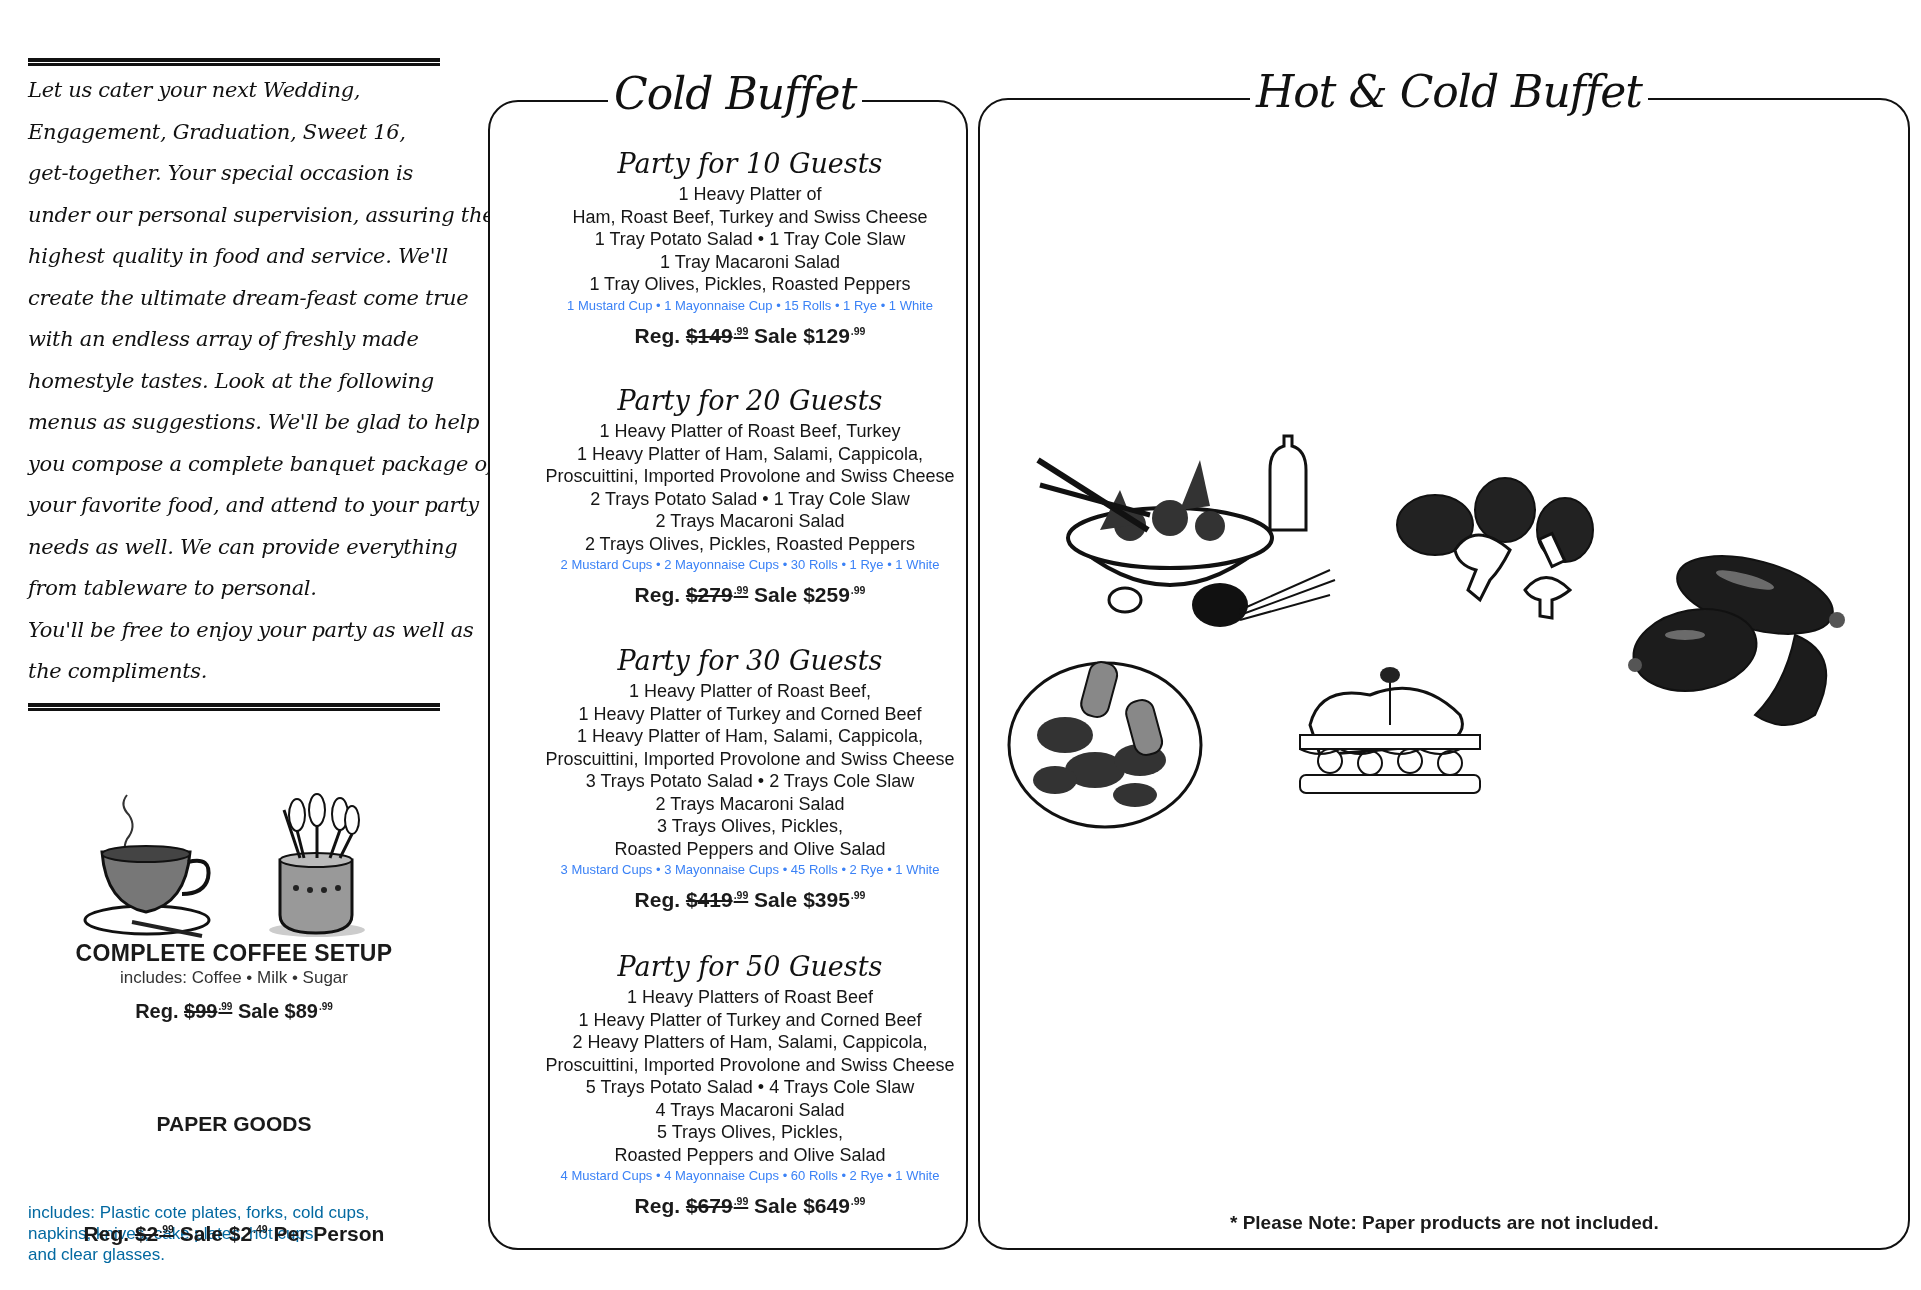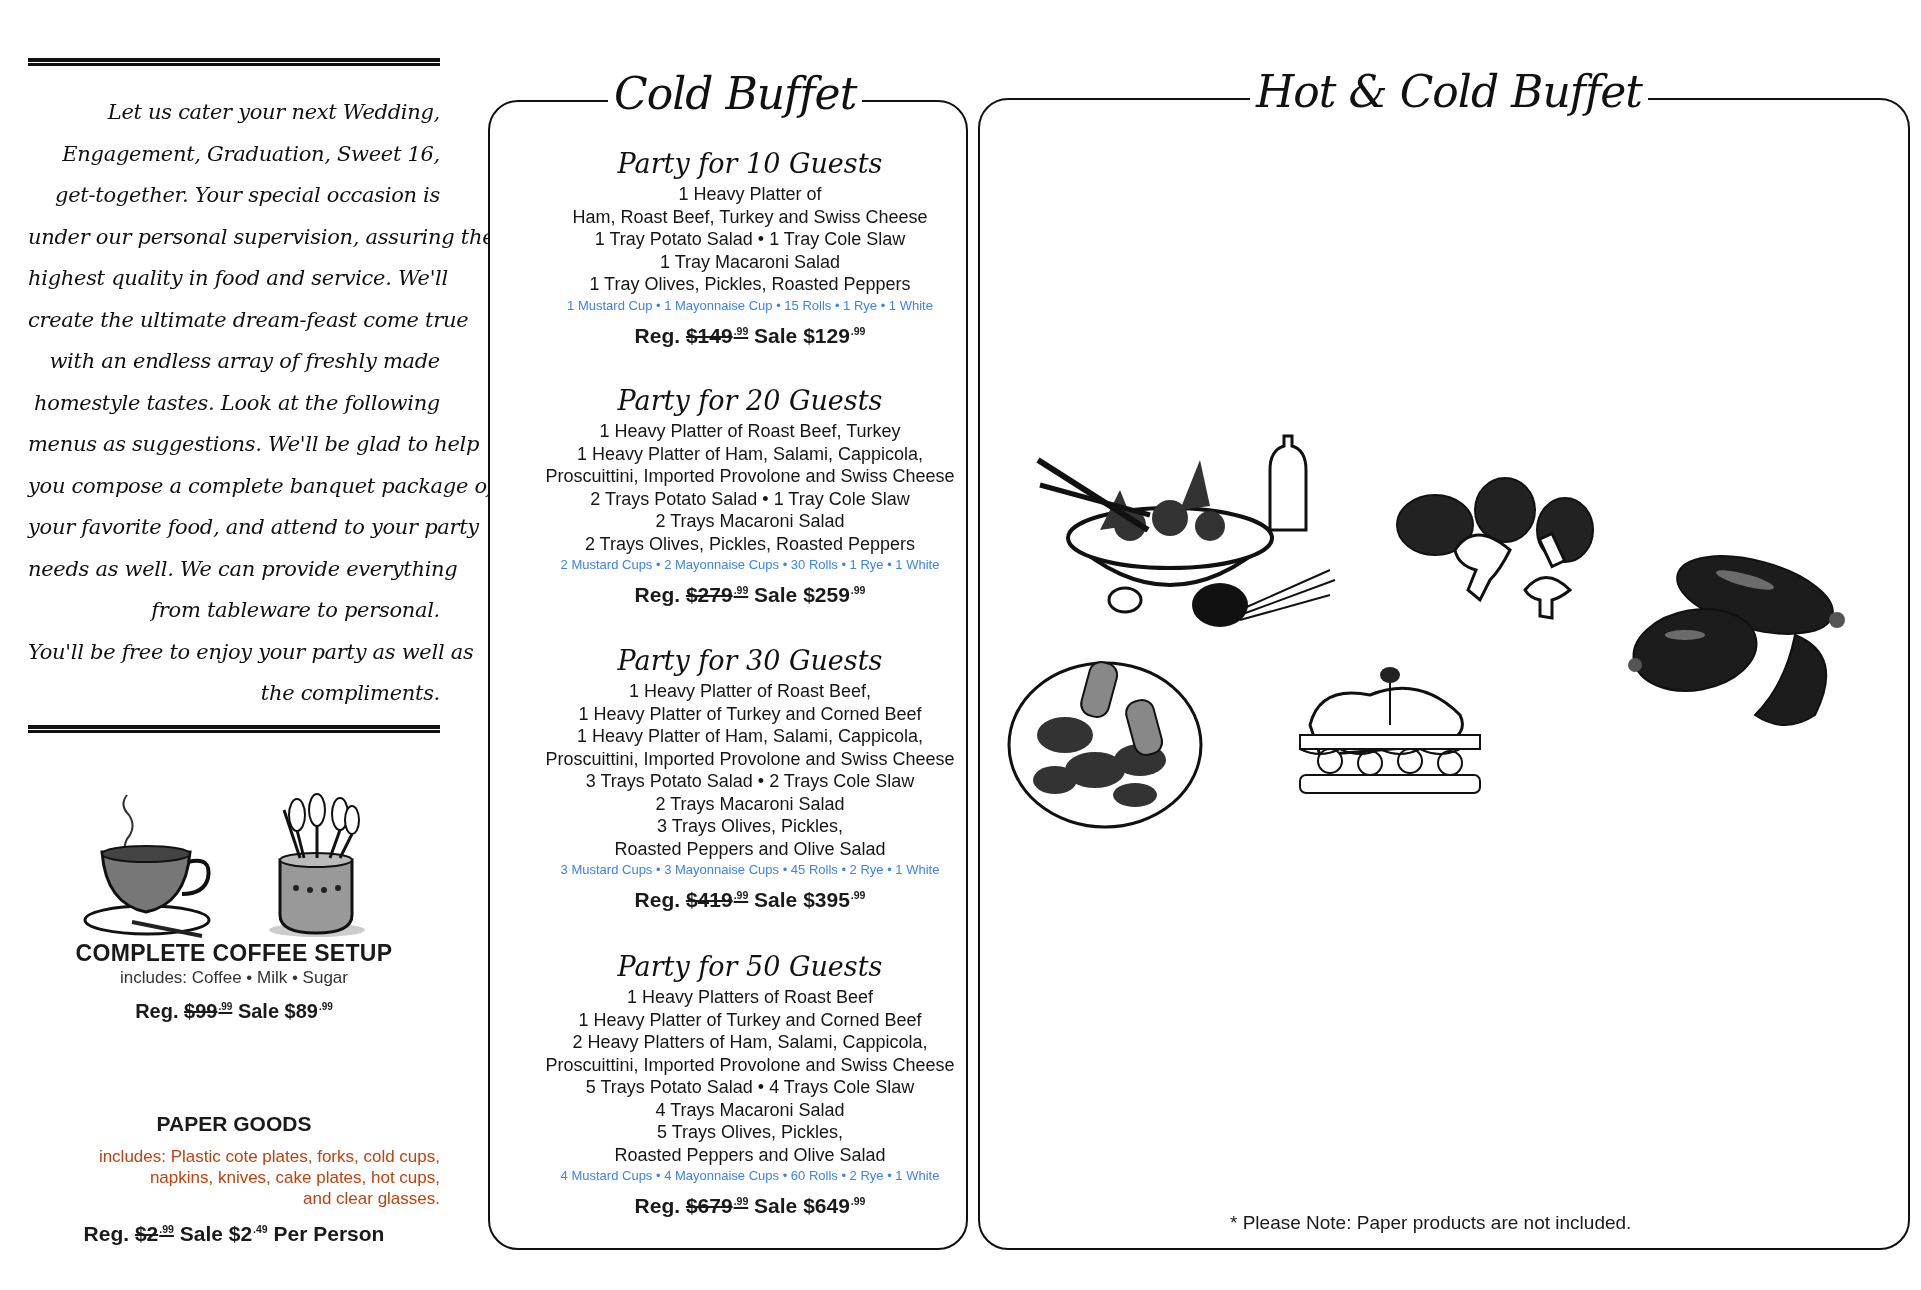--- a/index.html
+++ b/index.html
@@ -3,36 +3,36 @@
 <meta charset="utf-8">
 <style>
   * { box-sizing: border-box; margin: 0; padding: 0; }
   html, body { width: 1921px; height: 1290px; background: #ffffff; overflow: hidden; }
   body { position: relative; color: #1a1a1a; font-family: "Liberation Sans", sans-serif; }
 
   
   .left-col { position: absolute; left: 28px; top: 58px; width: 412px; }
   .double-rule { border-top: 4px solid #111; height: 8px; border-bottom: 3px solid #111; margin: 0; }
   .intro {
-    margin-top: 26px; text-align: right; font-size: 21px; line-height: 41.5px;
+    margin-top: 4px; text-align: left; font-size: 21px; line-height: 41.5px;
     font-family: "DejaVu Serif", serif; font-style: italic; color: #111; letter-spacing: -0.3px;
   }
   .intro .line { display: block; white-space: nowrap; }
   .rule-bottom { margin-top: 10px; }
   .coffee-title { position: absolute; left: 28px; width: 412px; top: 940px; text-align: center;
     font-weight: bold; font-size: 23px; letter-spacing: 0.3px; }
   .coffee-includes { position: absolute; left: 28px; width: 412px; top: 968px; text-align: center;
     font-size: 17px; color: #333; }
   .coffee-price { position: absolute; left: 28px; width: 412px; top: 1000px; text-align: center;
     font-size: 20px; font-weight: bold; }
 
   .paper-title { position: absolute; left: 28px; width: 412px; top: 1112px; text-align: center;
     font-weight: bold; font-size: 21px; }
-  .paper-includes { position: absolute; left: 28px; width: 412px; top: 1146px; text-align: right;
-    font-size: 17px; line-height: 21px; color: #c2410c; }
+  .paper-includes { position: absolute; left: 28px; width: 412px; top: 1202px; text-align: left;
+    font-size: 17px; line-height: 21px; color: #0369a1; }
   .paper-price { position: absolute; left: 28px; width: 412px; top: 1222px; text-align: center;
     font-size: 21px; font-weight: bold; }
 
   
   .price { font-weight: bold; white-space: nowrap; }
   .price .reg-amt { text-decoration: line-through; text-decoration-thickness: 2px; }
   .price sup { font-size: 0.5em; vertical-align: 0.8em; margin-left: 1px; }
 
   
   .box { position: absolute; border: 2px solid #111; border-radius: 30px; background: #fff; }
@@ -46,21 +46,21 @@
 
   .party { position: absolute; text-align: center; padding-left: 44px; }
   .party-title { font-family: "DejaVu Serif", serif; font-style: italic; font-size: 27px; line-height: 38px; color: #111; }
   .party-items { font-size: 18px; line-height: 22.5px; color: #161616; }
   .party-items .it { display: block; white-space: nowrap; }
   .party-extras { font-size: 13px; line-height: 19px; color: #3b82f6; white-space: nowrap; }
   .party-extras .ex { display: block; }
   .party-stands { font-size: 18px; line-height: 24px; color: #161616; }
   .party-price { font-size: 21px; line-height: 28px; margin-top: 2px; }
 
-  .note { position: absolute; left: 1230px; top: 1212px; font-weight: normal; font-size: 19px; text-align: right; }
+  .note { position: absolute; left: 1230px; top: 1212px; font-weight: bold; font-size: 19px; text-align: right; }
 
   .clip { position: absolute; }
 </style>
 </head>
 <body>
 
 <div class="left-col">
   <div class="double-rule"></div>
   <div class="intro">
     <span class="line">Let us cater your next Wedding,</span>

